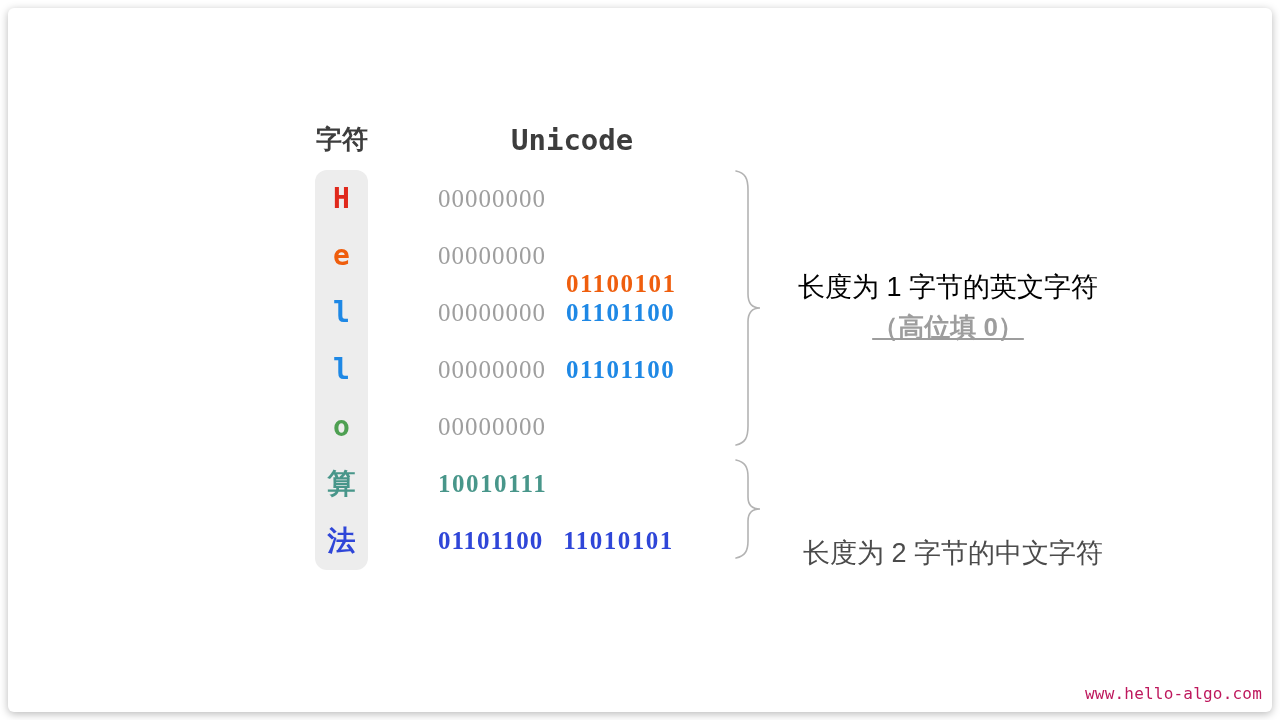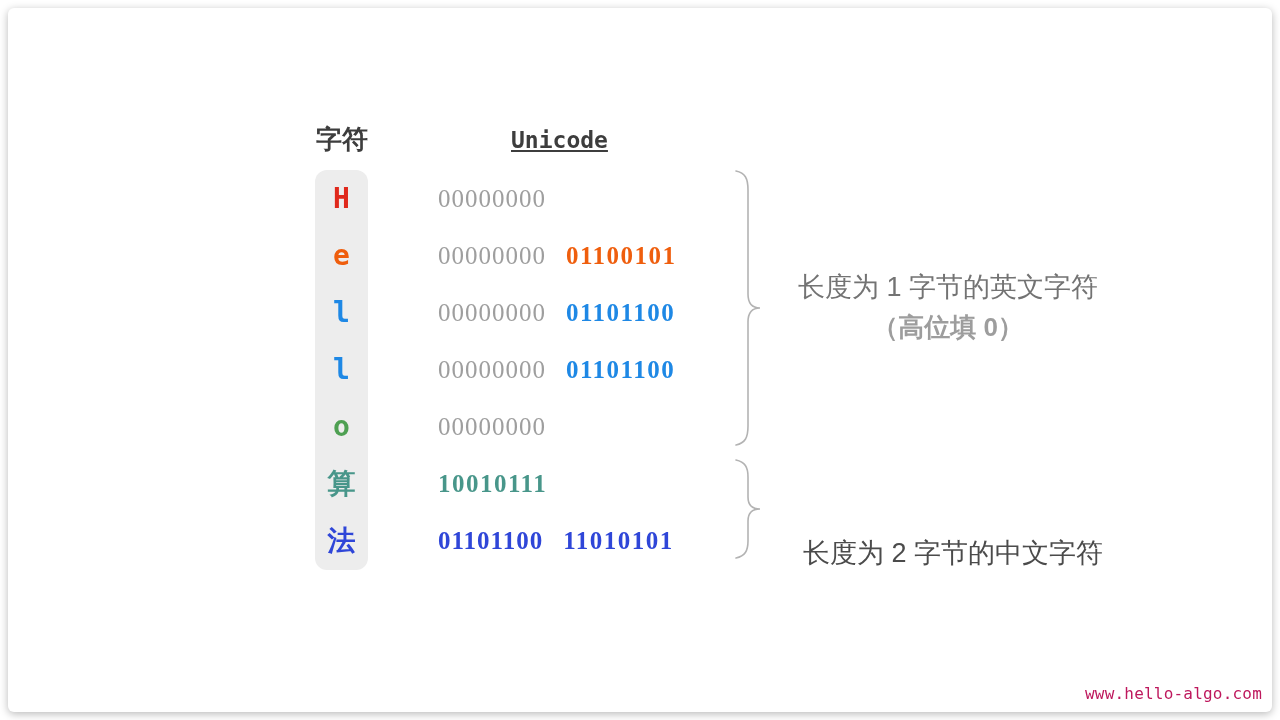--- a/index.html
+++ b/index.html
@@ -5,36 +5,36 @@
   html,body{margin:0;padding:0;background:#ffffff;}
   .frame{position:relative;width:1280px;height:720px;overflow:hidden;
          font-family:"Liberation Sans","DejaVu Sans",sans-serif;}
   .card{position:absolute;left:8px;top:8px;right:8px;bottom:8px;
         background:#ffffff;border-radius:6px;
         box-shadow:0 2px 8px rgba(0,0,0,0.28);}
   .hdr-char{position:absolute;left:297px;top:116px;width:74px;height:30px;
             line-height:30px;text-align:center;font-size:26px;font-weight:bold;}
   .hdr-unicode{position:absolute;left:503px;top:118px;height:28px;line-height:28px;
                font-family:"DejaVu Sans Mono","Liberation Mono",monospace;
-               font-size:23px;font-weight:bold;text-decoration:underline;}
+               font-size:29px;font-weight:bold;}
   .char-col{position:absolute;left:307px;top:162px;width:53px;height:400px;
             border-radius:12px;}
   .row{position:absolute;left:0;width:1280px;height:34px;}
   .char{position:absolute;left:307px;width:53px;text-align:center;
         font-family:"DejaVu Sans Mono","Liberation Mono",monospace;
         font-size:28px;font-weight:bold;line-height:34px;}
   .bits{position:absolute;left:430px;top:0;display:flex;gap:20px;}
   .byte{font-family:Liberation Serif, serif;
         font-size:25px;line-height:34px;letter-spacing:1px;}
   .byte.low{font-weight:bold;letter-spacing:1.5px;}
   .brace{position:absolute;left:727px;}
   .anno{position:absolute;text-align:center;}
   .anno-1{left:755px;top:259px;width:370px;}
   .anno-line{font-size:27px;line-height:40px;}
-  .anno-sub{font-size:26px;line-height:40px;font-weight:bold;}
+  .anno-sub{font-size:26px;line-height:40px;font-weight:bold;text-decoration:underline;}
   .anno-2{left:755px;top:478px;width:380px;margin-top:47px;}
   .watermark{position:absolute;left:1077px;top:676px;
              font-family:"DejaVu Sans Mono","Liberation Mono",monospace;
              font-size:16px;letter-spacing:0.2px;}
 </style>
 </head>
 <body>
 
 <div class="frame">
   <div class="card">
@@ -49,21 +49,21 @@
       <span class="char" style="color: rgb(224, 41, 28);">H</span>
       <div class="bits">
         <span class="byte high" style="color: rgb(158, 158, 158); font-weight: 400;">00000000</span>
       </div>
     </div>
 
     <div class="row" style="top:231px">
       <span class="char" style="color: rgb(239, 94, 13);">e</span>
       <div class="bits">
         <span class="byte high" style="color: rgb(158, 158, 158); font-weight: 400;">00000000</span>
-        <span class="byte low" style="color: rgb(239, 94, 13);">01100101</span>
+        <span class="byte low" style="color: rgb(239, 94, 13); margin-top: 28px;">01100101</span>
       </div>
     </div>
 
     <div class="row" style="top:288px">
       <span class="char" style="color: rgb(30, 136, 229);">l</span>
       <div class="bits">
         <span class="byte high" style="color: rgb(158, 158, 158); font-weight: 400;">00000000</span>
         <span class="byte low" style="color: rgb(30, 136, 229);">01101100</span>
       </div>
     </div>
@@ -104,21 +104,21 @@
       </svg>
     </span>
 
     <span class="brace" style="top: 451px; color: rgb(179, 179, 179);">
       <svg width="26" height="101" viewBox="0 0 26 101">
         <path d="M1 1 C10 3, 13 8, 13 18 L13 38 C13 45, 16 50, 25 50 C16 50, 13 55, 13 62 L13 82 C13 92, 10 97, 1 99" fill="none" stroke="currentColor" stroke-width="1.6" stroke-linecap="round"></path>
       </svg>
     </span>
 
     <div class="anno anno-1">
-      <div class="anno-line" style="color: #737373;">长度为 1 字节的英文字符</div>
+      <div class="anno-line" style="color: #000000;">长度为 1 字节的英文字符</div>
       <div class="anno-sub" style="color: rgb(157, 157, 157);">（高位填 0）</div>
     </div>
 
     <div class="anno anno-2">
       <div class="anno-line" style="color: rgb(75, 75, 75);">长度为 2 字节的中文字符</div>
     </div>
 
     <div class="watermark" style="color: #be185d;">www.hello-algo.com</div>
 
   </div>

